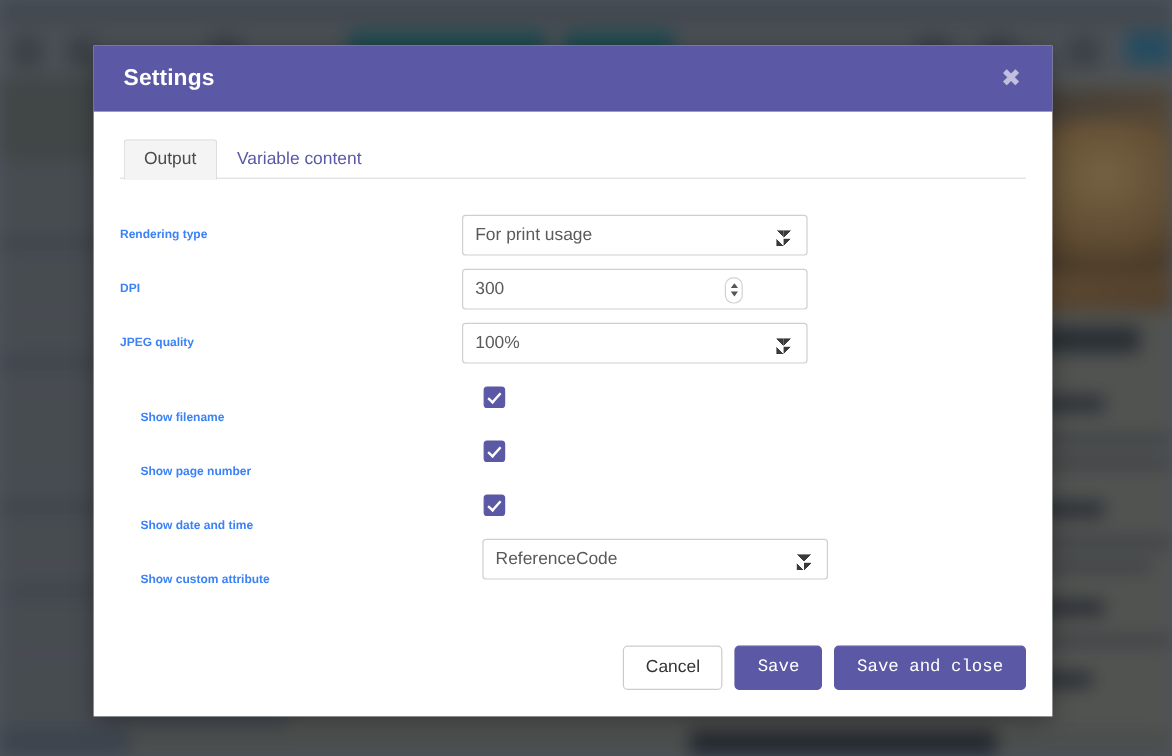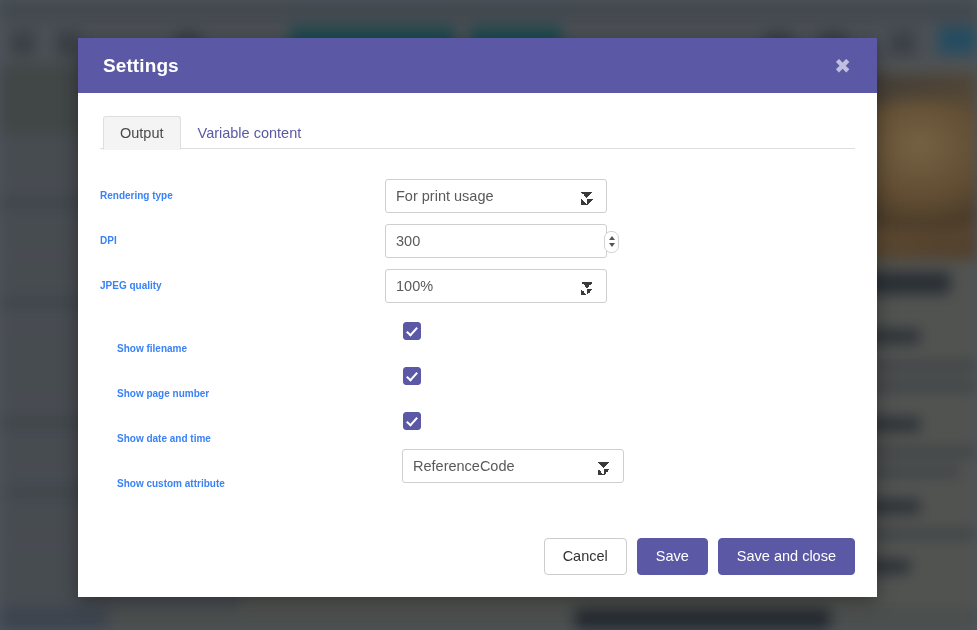--- a/index.html
+++ b/index.html
@@ -225,21 +225,21 @@
     width: 285px;
     font-size: 10px;
     color: #3b82f6;
     font-weight: bold;
   }
   .row-label.indent { padding-left: 17px; margin-top: 35px; }
 
   .control { width: 242px; }
 
   select.ctl, input.ctl {
-    width: 222px;
+    width: 288px;
     height: 34px;
     box-sizing: border-box;
     font-size: 14.5px;
     color: #5a5a5a;
     border: 1px solid #cfcfcf;
     border-radius: 3px;
     background: #ffffff;
     padding: 0 10px;
     font-family: "Liberation Sans", sans-serif;
     outline: none;
@@ -323,20 +323,21 @@
   }
   .btn-default {
     background: #ffffff;
     border: 1px solid #cccccc;
     color: #333333;
   }
   .btn-primary {
     background: #5b58a6;
     border: 1px solid #5b58a6;
     color: #ffffff;
+    font-family: Liberation Mono, monospace;
   }
 </style>
 </head>
 <body>
 
 <div id="backdrop">
   <div class="bg-topbar"></div>
   <div class="bg-toolbar"></div>
 
   <div class="bg-tool-icon" style="left:10px;"></div>

